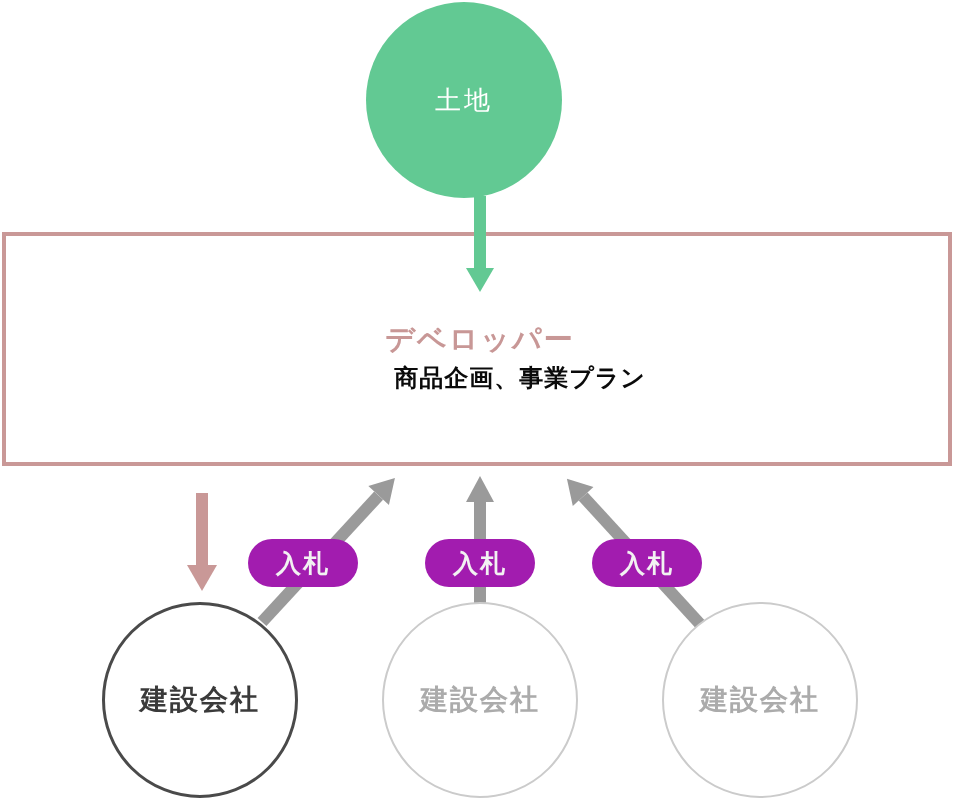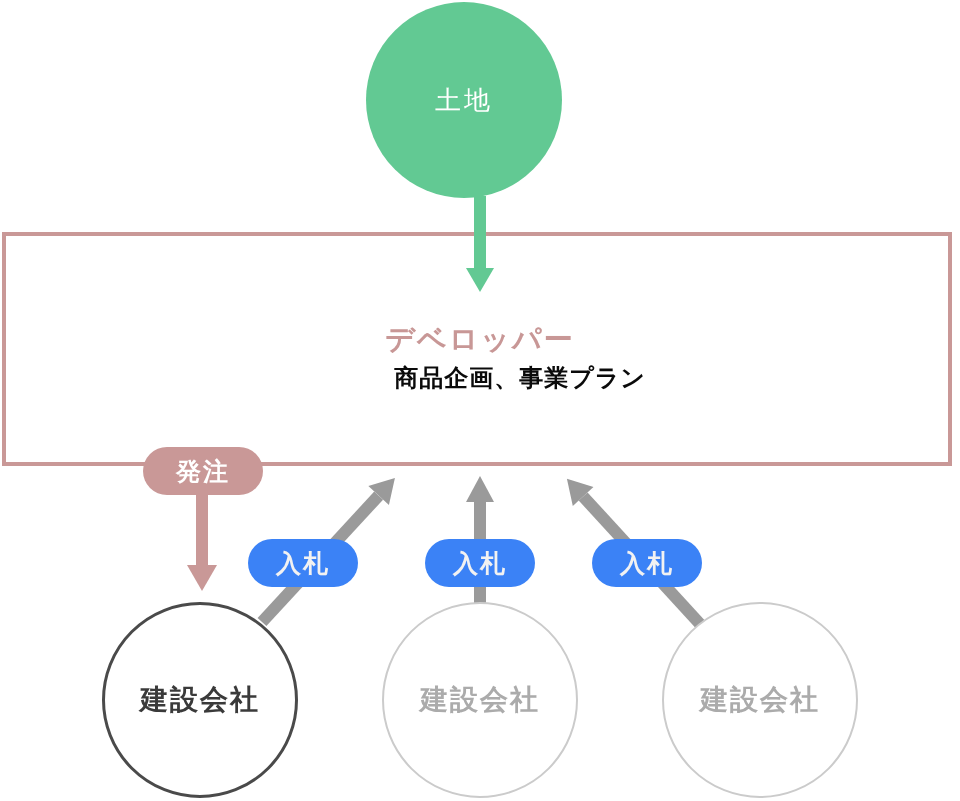--- a/index.html
+++ b/index.html
@@ -54,21 +54,21 @@
     border-left:24px solid #9A9A9A;}
   .diag-1{left:262px;top:608px;width:196px;transform:rotate(-47.3deg);}
   .diag-3{left:700px;top:610px;width:197px;transform:rotate(-132.5deg);}
   
   .pill{
     position:absolute;height:48px;border-radius:24px;z-index:4;
     display:flex;align-items:center;justify-content:center;
     font-size:25px;font-weight:700;letter-spacing:2px;
   }
   .order-pill{left:143px;top:447px;width:120px;background:#C99897;color:#ffffff;}
-  .bid-pill{width:110px;background:#3b82f6;color:#F2F2F2;}
+  .bid-pill{width:110px;background:#a21caf;color:#F2F2F2;}
   .bid-1{left:248px;top:539px;}
   .bid-2{left:425px;top:539px;}
   .bid-3{left:592px;top:539px;}
   
   .co-circle{
     position:absolute;top:602px;width:196px;height:196px;border-radius:50%;
     background:#ffffff;box-sizing:border-box;z-index:3;
     display:flex;align-items:center;justify-content:center;
     font-size:28px;letter-spacing:2px;font-weight:bold;
   }
@@ -99,23 +99,20 @@
     <div class="shaft"></div>
     <div class="head"></div>
   </div>
   <div class="v-shaft gray-mid-shaft"></div>
   <div class="head-up gray-mid-head"></div>
   <div class="diag-arrow diag-3">
     <div class="shaft"></div>
     <div class="head"></div>
   </div>
 
-  <div class="pill order-pill">
-    <span>発注</span>
-  </div>
 
   <div class="pill bid-pill bid-1">
     <span>入札</span>
   </div>
   <div class="pill bid-pill bid-2">
     <span>入札</span>
   </div>
   <div class="pill bid-pill bid-3">
     <span>入札</span>
   </div>

